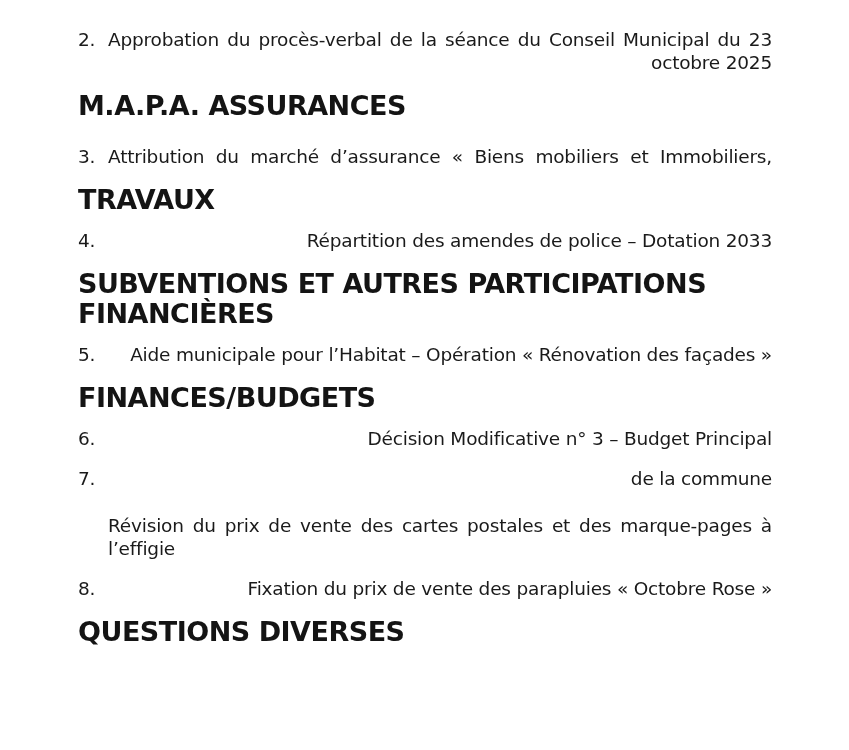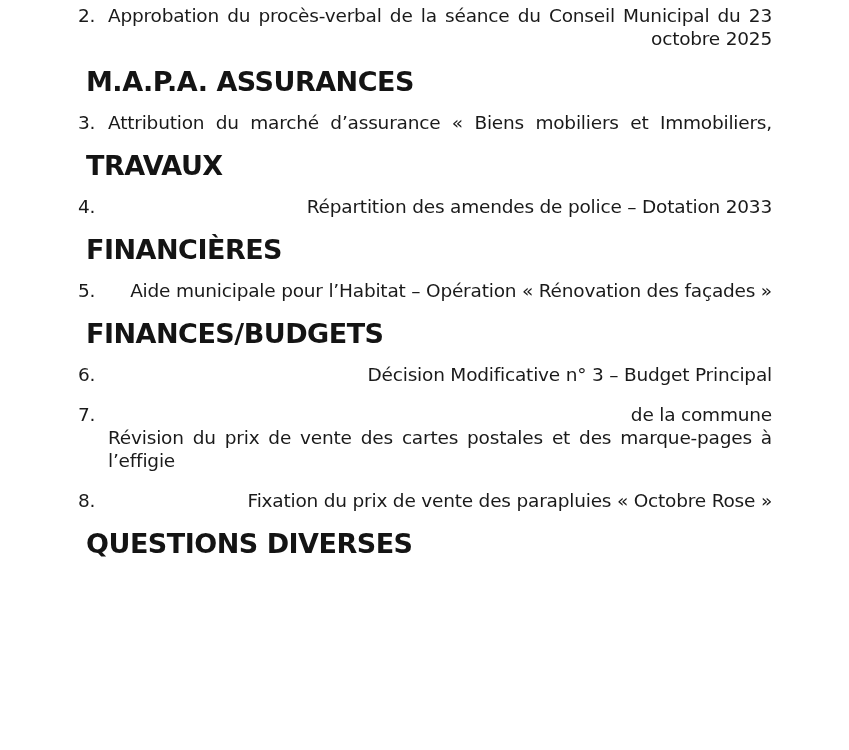--- a/index.html
+++ b/index.html
@@ -36,29 +36,30 @@
   .item .num {
     position: absolute;
     left: 0;
     top: 0;
     line-height: 23px;
   }
   .line { text-align: right; }
   .line.spread {
     text-align: justify;
     text-align-last: justify;
+    margin-top: 24px;
   }
   .line.plain { white-space: nowrap; }
 
   .heading {
     font-size: 27px;
     line-height: 30px;
     font-weight: bold;
     letter-spacing: -0.5px;
-    margin: 17px 0 0 8px;
+    margin: 17px 0 0 0;
     color: #141414;
   }
   .heading .hline { white-space: nowrap; }
 </style>
 </head>
 <body>
 
 <div class="page">
   <div class="content">
 
@@ -80,20 +81,21 @@
     <h2 class="heading">
       <div class="hline">TRAVAUX</div>
     </h2>
 
     <div class="item">
       <span class="num">4.</span>
       <div class="line plain">Répartition des amendes de police – Dotation 2033</div>
     </div>
 
     <h2 class="heading">
+      <div class="hline">SUBVENTIONS ET AUTRES PARTICIPATIONS</div>
       <div class="hline">FINANCIÈRES</div>
     </h2>
 
     <div class="item">
       <span class="num">5.</span>
       <div class="line plain">Aide municipale pour l’Habitat – Opération « Rénovation des façades »</div>
     </div>
 
     <h2 class="heading">
       <div class="hline">FINANCES/BUDGETS</div>

